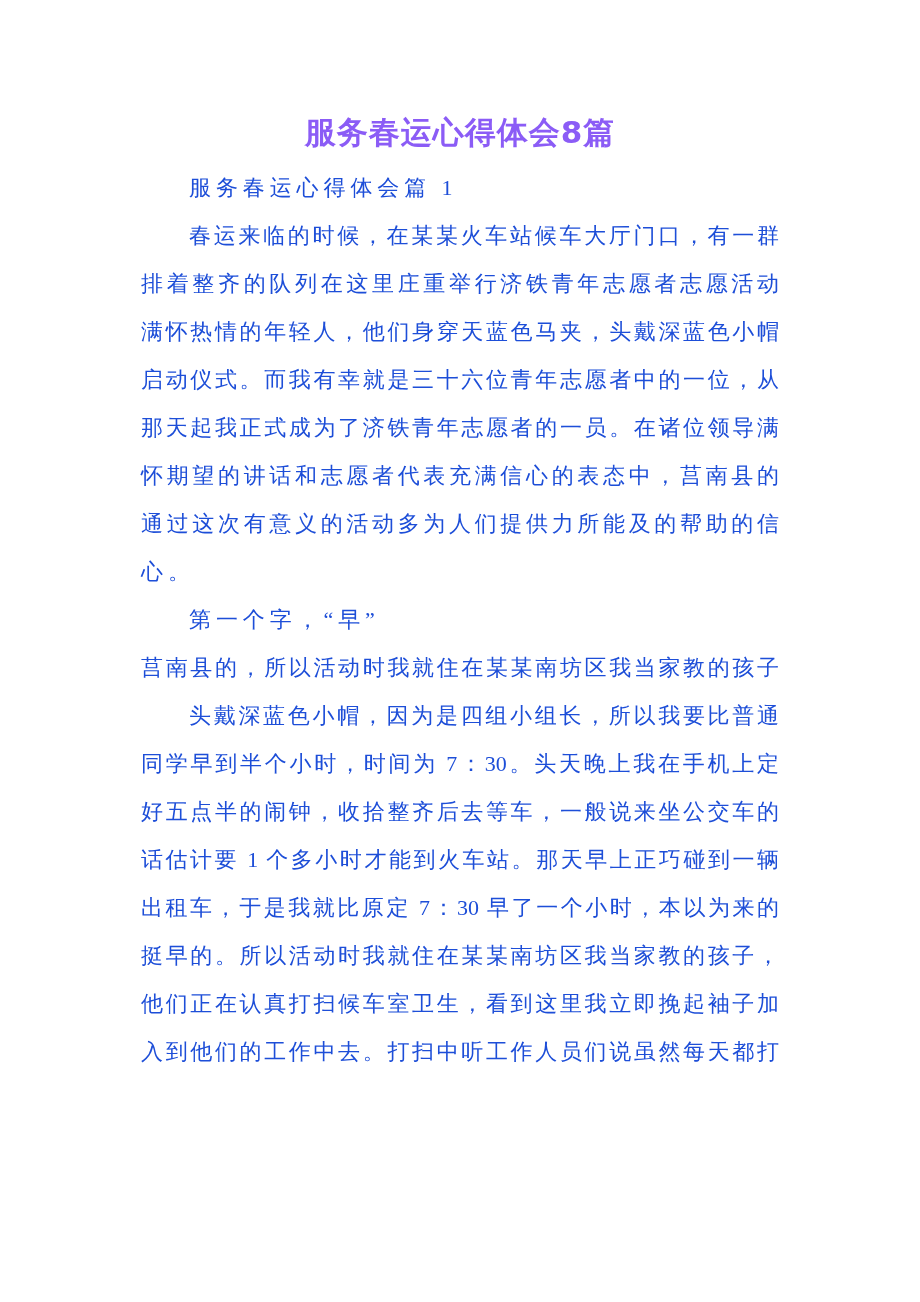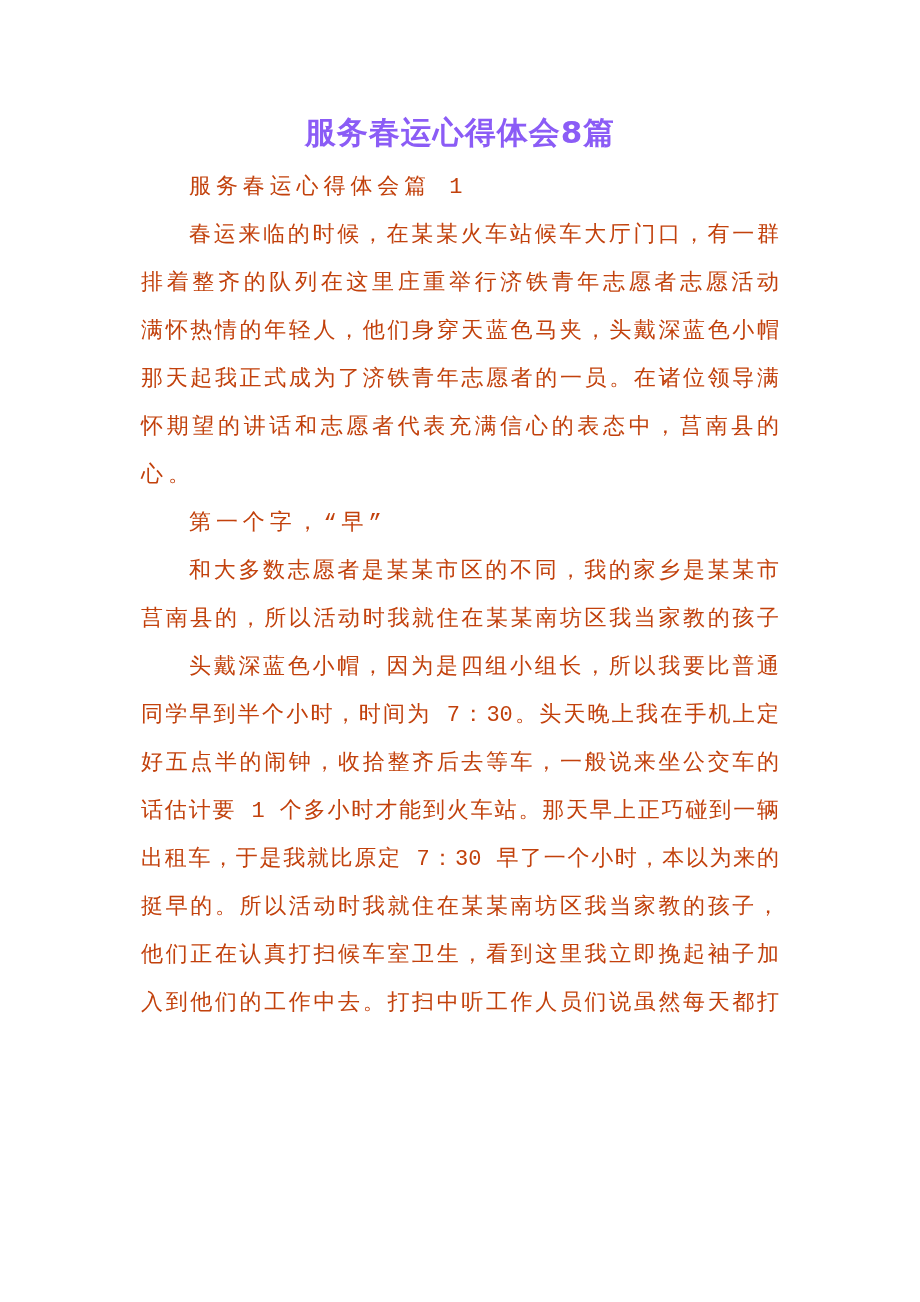--- a/index.html
+++ b/index.html
@@ -5,44 +5,45 @@
   html, body { margin: 0; padding: 0; background: #ffffff; }
   body { width: 920px; height: 1302px; position: relative; overflow: hidden; }
   .page { position: absolute; left: 0; top: 0; width: 920px; height: 1302px; background: #fff; }
   .title {
     position: absolute; left: 0; top: 110px; width: 920px; text-align: center;
     font-family: "DejaVu Sans", sans-serif; font-weight: bold; font-size: 31px;
     color: #8b5cf6; letter-spacing: 1px; line-height: 44px;
   }
   .body {
     position: absolute; left: 141px; top: 164px; width: 640px;
-    font-family: Liberation Mono, monospace; font-size: 22px; color: #c2410c;
+    font-family: Liberation Serif, serif; font-size: 22px; color: #1d4ed8;
   }
   .line {
     height: 48px; line-height: 48px; white-space: nowrap;
     letter-spacing: 4.9px; overflow: visible;
   }
   .line.indent { padding-left: 48px; }
   .line.justify { text-align: justify; text-align-last: justify; letter-spacing: 0; width: 638px; }
 </style>
 </head>
 <body>
 
 <div class="page">
   <div class="title">服务春运心得体会8篇</div>
   <div class="body" id="doc-body">
       <div class="line indent">服务春运心得体会篇 1</div>
       <div class="line indent" style="text-align: justify; text-align-last: justify; letter-spacing: 0px; width: 590px;">春运来临的时候，在某某火车站候车大厅门口，有一群</div>
       <div class="line justify">排着整齐的队列在这里庄重举行济铁青年志愿者志愿活动</div>
       <div class="line justify">满怀热情的年轻人，他们身穿天蓝色马夹，头戴深蓝色小帽</div>
+      <div class="line justify">启动仪式。而我有幸就是三十六位青年志愿者中的一位，从</div>
       <div class="line justify">那天起我正式成为了济铁青年志愿者的一员。在诸位领导满</div>
       <div class="line justify">怀期望的讲话和志愿者代表充满信心的表态中，莒南县的</div>
+      <div class="line justify">通过这次有意义的活动多为人们提供力所能及的帮助的信</div>
       <div class="line">心。</div>
       <div class="line indent">第一个字，“早”</div>
-      <div class="line indent" style="text-align: justify; text-align-last: justify; letter-spacing: 0px; width: 590px;">和大多数志愿者是某某市区的不同，我的家乡是某某市</div>
       <div class="line justify">莒南县的，所以活动时我就住在某某南坊区我当家教的孩子</div>
       <div class="line indent" style="text-align: justify; text-align-last: justify; letter-spacing: 0px; width: 590px;">头戴深蓝色小帽，因为是四组小组长，所以我要比普通</div>
       <div class="line justify">同学早到半个小时，时间为 7：30。头天晚上我在手机上定</div>
       <div class="line justify">好五点半的闹钟，收拾整齐后去等车，一般说来坐公交车的</div>
       <div class="line justify">话估计要 1 个多小时才能到火车站。那天早上正巧碰到一辆</div>
       <div class="line justify">出租车，于是我就比原定 7：30 早了一个小时，本以为来的</div>
       <div class="line justify">挺早的。所以活动时我就住在某某南坊区我当家教的孩子，</div>
       <div class="line justify">他们正在认真打扫候车室卫生，看到这里我立即挽起袖子加</div>
       <div class="line justify">入到他们的工作中去。打扫中听工作人员们说虽然每天都打</div>
     </div>

